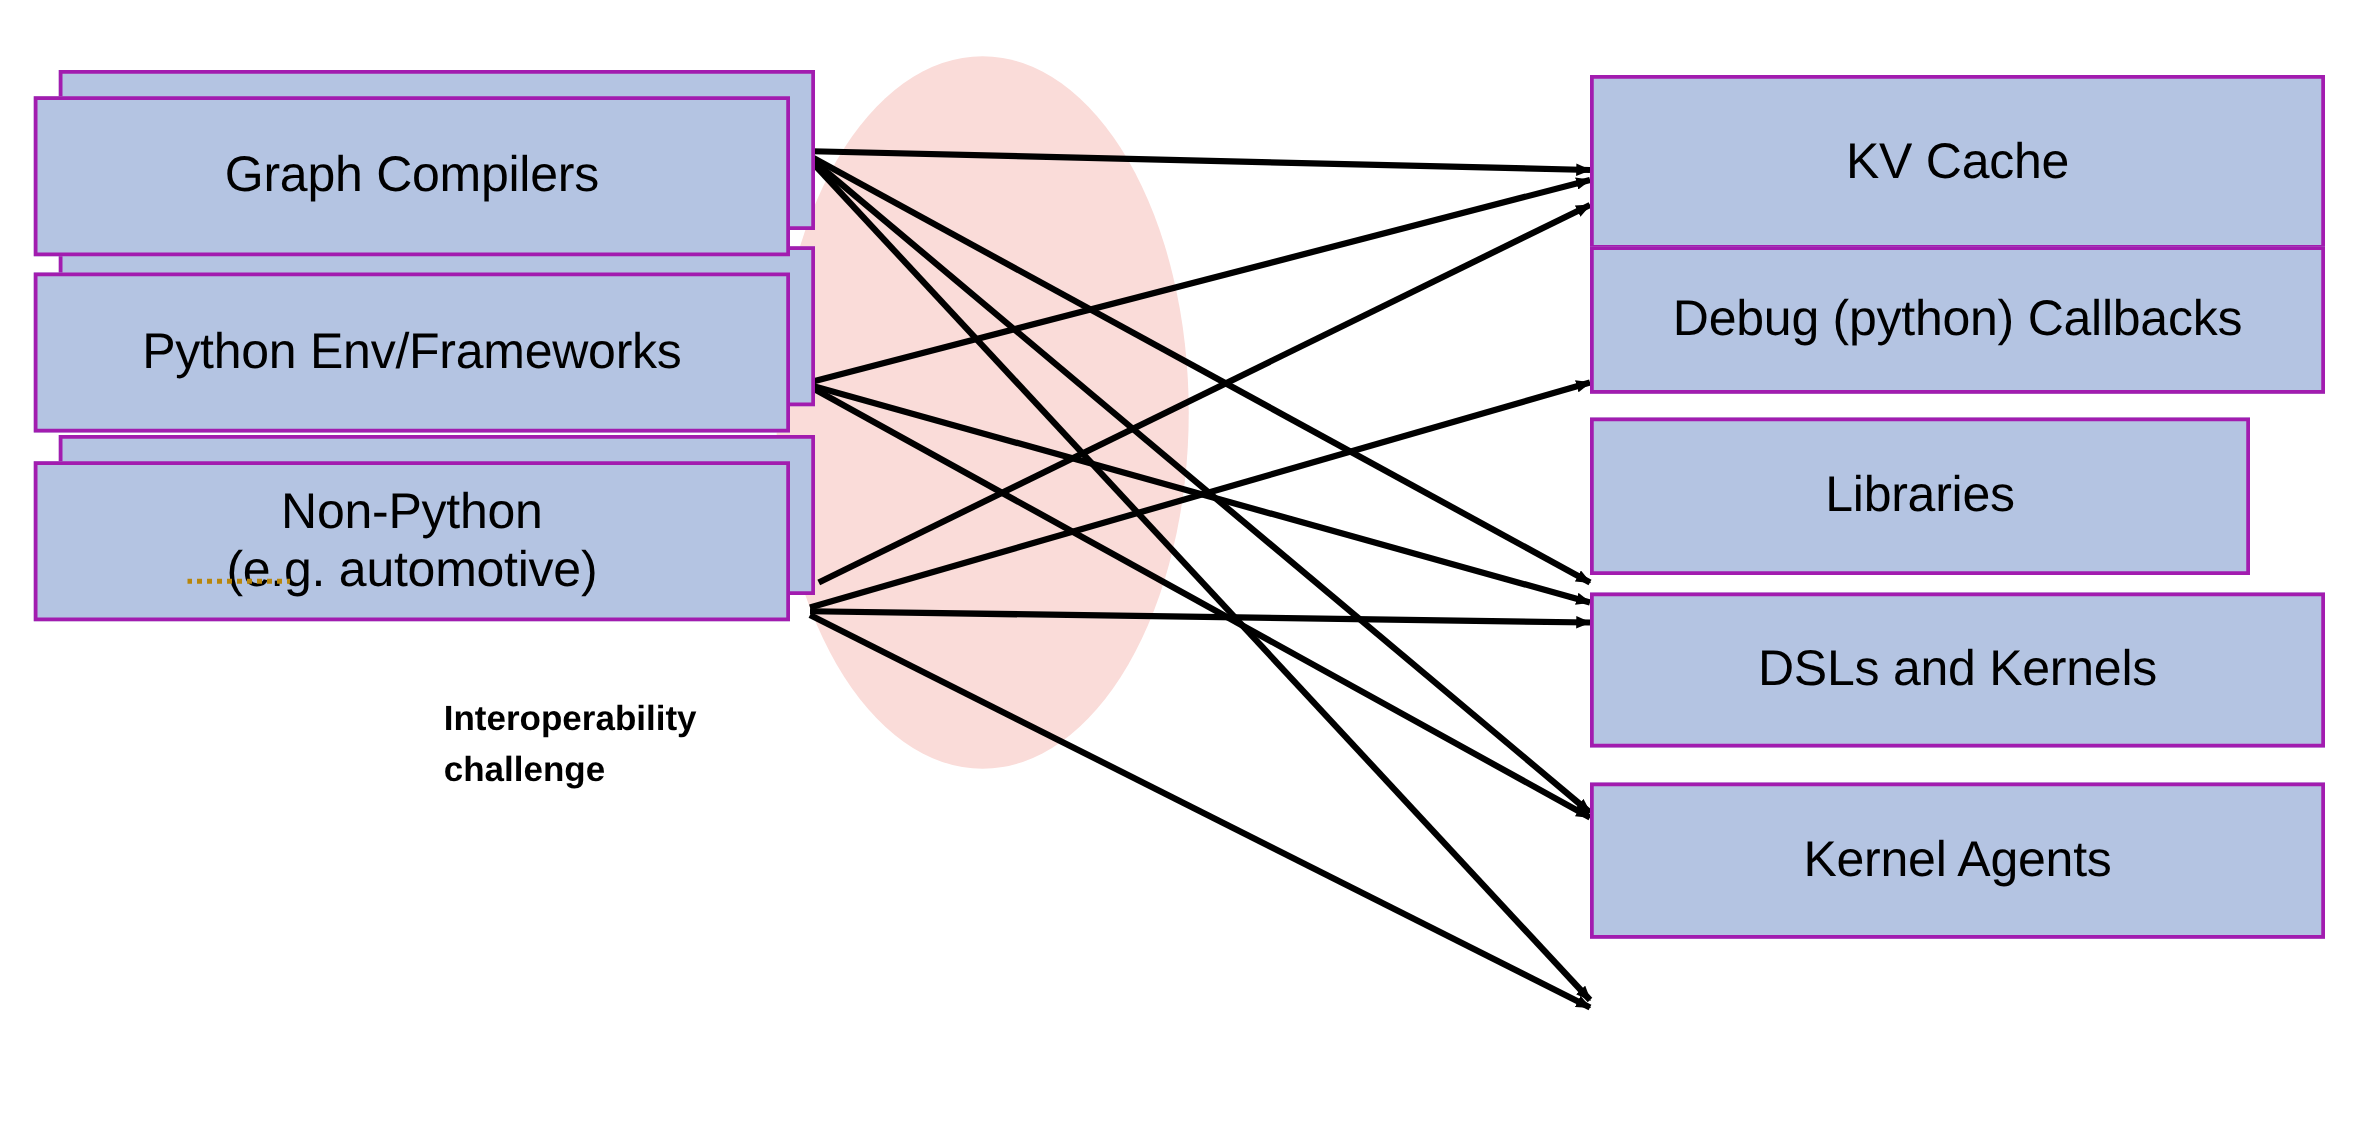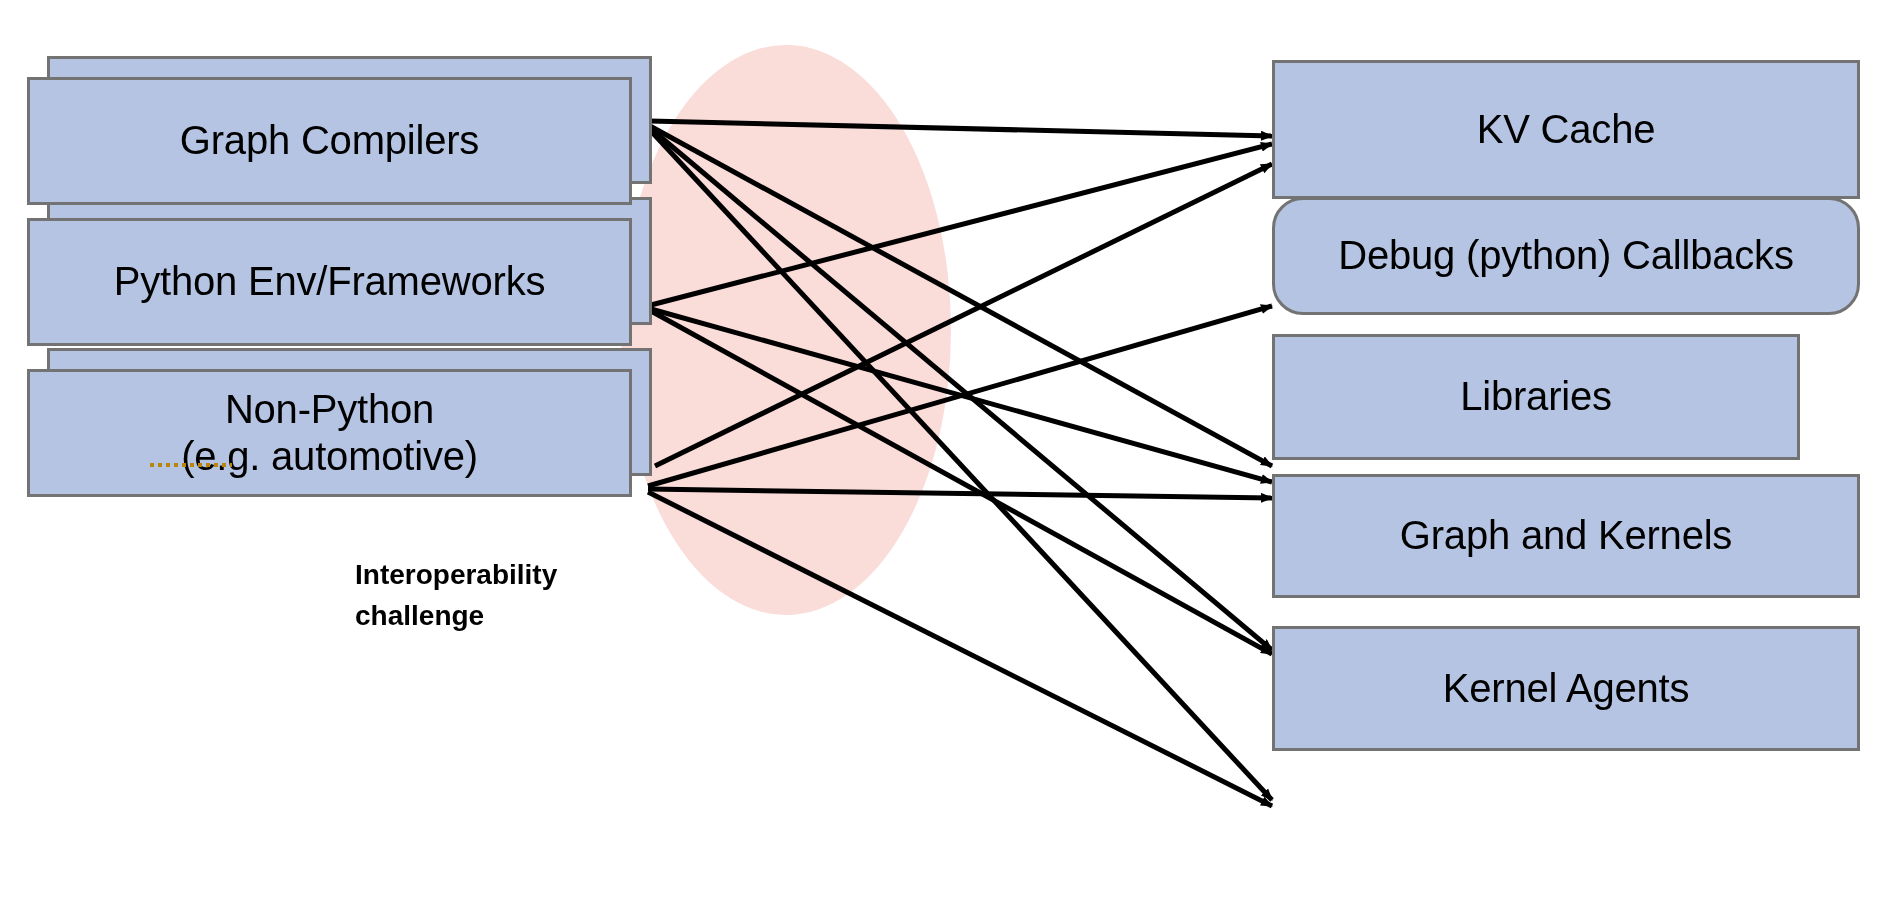--- a/index.html
+++ b/index.html
@@ -19,21 +19,21 @@
     position: absolute;
     top: 0;
     left: 0;
     width: 1886px;
     height: 902px;
   }
   .node-box {
     position: absolute;
     box-sizing: border-box;
     background: #b4c4e2;
-    border: 3px solid #737373;
+    border: 3px solid #a21caf;
     display: flex;
     align-items: center;
     justify-content: center;
     text-align: center;
     color: #000000;
     font-size: 40px;
     line-height: 1.18;
     letter-spacing: -0.2px;
     white-space: pre-line;
   }
@@ -96,21 +96,21 @@
 
   <div class="node-box shadow-layer" style="left:47px; top:197px; width:605px; height:128px;"></div>
   <div class="node-box front-layer" style="left:27px; top:218px; width:605px; height:128px;text-align:right;">Python Env/Frameworks</div>
 
   <div class="node-box shadow-layer" style="left:47px; top:348px; width:605px; height:128px;"></div>
   <div class="node-box front-layer" style="left:27px; top:369px; width:605px; height:128px;text-align:center;">Non-Python
 (e.g. automotive)</div>
   <div class="spell-underline" style="left:150px; top:463px; width:82px;"></div>
 
   <div class="node-box front-layer" style="left:1272px; top:60px; width:588px; height:139px;">KV Cache</div>
-  <div class="node-box front-layer" style="left:1272px; top:197px; width:588px; height:118px;border-radius:31px;">Debug (python) Callbacks</div>
+  <div class="node-box front-layer" style="left:1272px; top:197px; width:588px; height:118px;">Debug (python) Callbacks</div>
   <div class="node-box front-layer" style="left:1272px; top:334px; width:528px; height:126px;">Libraries</div>
-  <div class="node-box front-layer" style="left:1272px; top:474px; width:588px; height:124px;">Graph and Kernels</div>
+  <div class="node-box front-layer" style="left:1272px; top:474px; width:588px; height:124px;">DSLs and Kernels</div>
   <div class="node-box front-layer" style="left:1272px; top:626px; width:588px; height:125px;">Kernel Agents</div>
 
   <div class="caption" style="left:355px; top:554px; width:340px;">Interoperability
 challenge</div>
 
 </div>
 
 </body></html>

